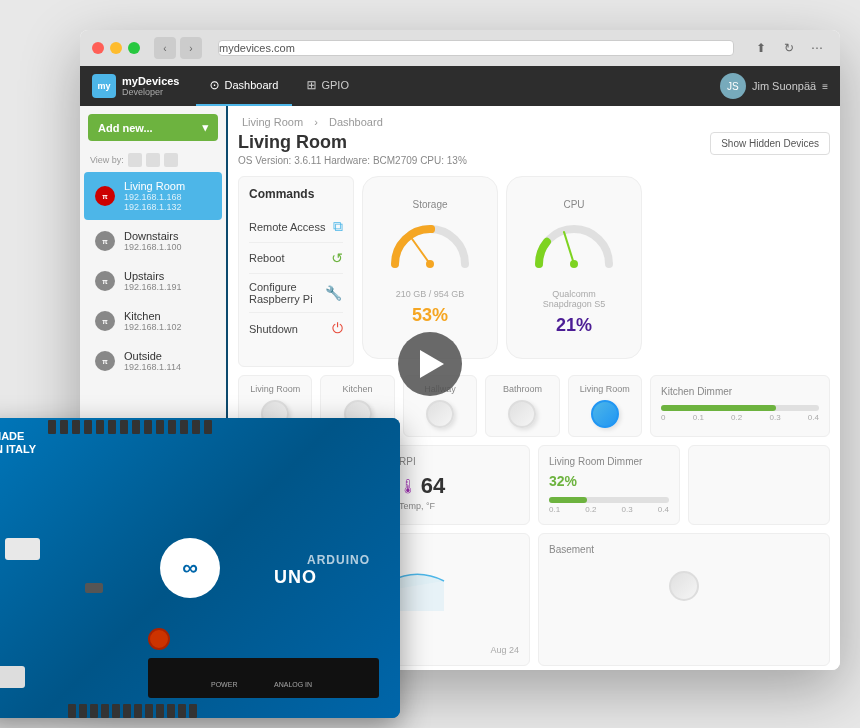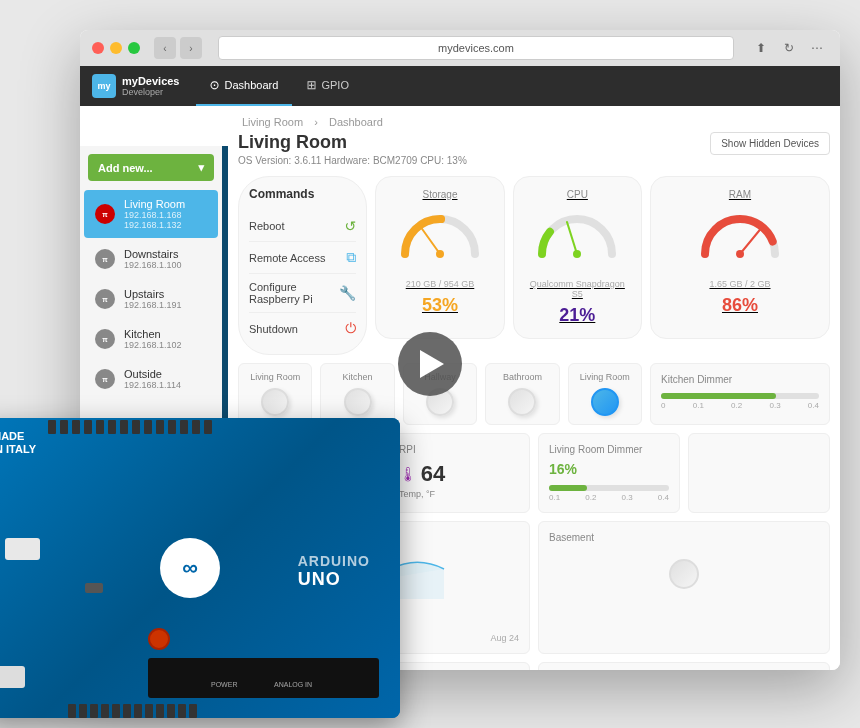--- a/index.html
+++ b/index.html
@@ -50,22 +50,22 @@
       display: flex; gap: 4px; margin-left: 8px;
     }
     .nav-btn {
       width: 22px; height: 22px; border-radius: 4px;
       background: #ccc; display: flex; align-items: center; justify-content: center;
       font-size: 10px; color: #666;
     }
     .address-bar {
       flex: 1; margin: 0 10px;
       background: #fff; border-radius: 4px;
-      height: 24px; display: flex; align-items: center;
-      justify-content: center; font-size: 11px; color: #555;
+      height: 16px; display: flex; align-items: center;
+      justify-content: flex-start; font-size: 11px; color: #555;
       border: 1px solid #ccc;
     }
     .browser-actions { display: flex; gap: 6px; }
     .browser-action-btn {
       width: 22px; height: 22px; display: flex; align-items: center;
       justify-content: center; font-size: 12px; color: #666;
     }
 
     
     .app-container {
@@ -112,24 +112,23 @@
     .content-area {
       display: flex;
       flex: 1;
       overflow: hidden;
     }
 
     
     .sidebar {
       width: 148px;
       background: #f5f5f5;
-      border-right: 6px solid #0c4a6e;
+      border-right: 2px solid #0c4a6e;
       display: flex; flex-direction: column;
       overflow-y: auto;
-      margin-top: 40px;
     }
     .add-new-btn {
       background: #6db33f;
       color: #fff; font-size: 11px; font-weight: 600;
       padding: 7px 10px; margin: 8px;
       border-radius: 4px; display: flex; align-items: center; justify-content: space-between;
       cursor: pointer;
     }
     .view-by {
       display: flex; align-items: center; gap: 4px;
@@ -175,21 +174,21 @@
     .page-title { font-size: 18px; font-weight: 600; color: #333; }
     .page-meta { font-size: 10px; color: #888; margin-top: 2px; }
     .show-hidden-btn {
       background: #fff; border: 1px solid #ddd; color: #555;
       font-size: 10px; padding: 5px 10px; border-radius: 4px; cursor: pointer;
     }
 
     
     .gauge-card {
       background: #f9f9f9; border: 1px solid #eee; border-radius: 16px;
-      padding: 12px; text-align: center; text-decoration: underline;
+      padding: 22px; text-align: center;
     }
     .gauge-label { font-size: 10px; color: #888; margin-bottom: 4px; }
     .gauge-sublabel { font-size: 9px; color: #aaa; margin-bottom: 6px; margin-top: 20px; }
     .gauge-value {
       font-size: 18px; font-weight: 700; margin-top: 4px;
     }
     .gauge-value.yellow { color: #f5a623; }
     .gauge-value.green { color: #4c1d95; }
     .gauge-value.red { color: #e74c3c; }
 
@@ -356,28 +355,39 @@
         <div class="nav-tabs">
           <div class="nav-tab active">
             <span class="nav-tab-icon">⊙</span>
             <span>Dashboard</span>
           </div>
           <div class="nav-tab">
             <span class="nav-tab-icon">⊞</span>
             <span>GPIO</span>
           </div>
         </div>
+        <div class="user-area">
+          <div class="user-avatar">JS</div>
+          <span>Jim Suonpää</span>
+          <span style="font-size:10px;">≡</span>
+        </div>
       </div>
 
       <div class="content-area">
 
         <div class="sidebar">
           <div class="add-new-btn">
             <span>Add new...</span>
             <span>▾</span>
+          </div>
+          <div class="view-by">
+            <span>View by:</span>
+            <div class="view-icon"></div>
+            <div class="view-icon"></div>
+            <div class="view-icon"></div>
           </div>
 
           <div class="device-item active">
             <div class="device-icon">
               <div class="rpi-icon">π</div>
             </div>
             <div class="device-info">
               <div class="device-name">Living Room</div>
               <div class="device-ip">192.168.1.168</div>
               <div class="device-ip">192.168.1.132</div>
@@ -461,42 +471,31 @@
               <svg class="gauge-svg" width="90" height="55" viewBox="0 0 90 55">
                 <path d="M 10 50 A 35 35 0 0 1 80 50" fill="none" stroke="#e0e0e0" stroke-width="8" stroke-linecap="round"></path>
                 <path d="M 10 50 A 35 35 0 0 1 80 50" fill="none" stroke="#7ed321" stroke-width="8" stroke-linecap="round" stroke-dasharray="110" stroke-dashoffset="86"></path>
                 <line x1="45" y1="50" x2="35" y2="18" stroke="#7ed321" stroke-width="2" stroke-linecap="round"></line>
                 <circle cx="45" cy="50" r="4" fill="#7ed321"></circle>
               </svg>
               <div class="gauge-sublabel">Qualcomm Snapdragon S5</div>
               <div class="gauge-value green">21%</div>
             </div>
 
-            <div class="gauge-card">
-              <div class="gauge-label">RAM</div>
-              <svg class="gauge-svg" width="90" height="55" viewBox="0 0 90 55">
-                <path d="M 10 50 A 35 35 0 0 1 80 50" fill="none" stroke="#e0e0e0" stroke-width="8" stroke-linecap="round"></path>
-                <path d="M 10 50 A 35 35 0 0 1 80 50" fill="none" stroke="#e74c3c" stroke-width="8" stroke-linecap="round" stroke-dasharray="110" stroke-dashoffset="13"></path>
-                <line x1="45" y1="50" x2="68" y2="22" stroke="#e74c3c" stroke-width="2" stroke-linecap="round"></line>
-                <circle cx="45" cy="50" r="4" fill="#e74c3c"></circle>
-              </svg>
-              <div class="gauge-sublabel">1.65 GB / 2 GB</div>
-              <div class="gauge-value red">86%</div>
-            </div>
-
-            <div class="commands-panel" style="grid-row: 1/3; border-radius: 31px;">
+
+            <div class="commands-panel" style="grid-row: 1/3;">
               <div class="commands-title">Commands</div>
 
+              <div class="command-item">
+                <span class="command-name">Remote Access</span>
+                <span class="command-icon blue">⧉</span>
+              </div>
               <div class="command-item">
                 <span class="command-name">Reboot</span>
                 <span class="command-icon green">↺</span>
-              </div>
-              <div class="command-item">
-                <span class="command-name">Remote Access</span>
-                <span class="command-icon blue">⧉</span>
               </div>
               <div class="command-item">
                 <span class="command-name">Configure Raspberry Pi</span>
                 <span class="command-icon orange">🔧</span>
               </div>
               <div class="command-item">
                 <span class="command-name">Shutdown</span>
                 <span class="command-icon red">⏻</span>
               </div>
             </div>
@@ -555,21 +554,21 @@
               <div class="widget-title">RPI</div>
               <div style="display:flex; align-items:center; gap:4px;">
                 <span class="temp-icon">🌡</span>
                 <div class="widget-value">64</div>
               </div>
               <div style="font-size:9px; color:#888; margin-top:2px;">Temp, °F</div>
             </div>
 
             <div class="widget-card">
               <div class="widget-title">Living Room Dimmer</div>
-              <div class="dimmer-pct">16%</div>
+              <div class="dimmer-pct">32%</div>
               <div class="progress-bar-bg" style="margin-top:8px;">
                 <div class="progress-bar-fill" style="width:32%; background:#6db33f;"></div>
               </div>
               <div style="display:flex; justify-content:space-between; font-size:8px; color:#aaa; margin-top:2px;">
                 <span>0.1</span>
                   <span>0.2</span>
                   <span>0.3</span>
                   <span>0.4</span>
               </div>
             </div>
@@ -647,21 +646,21 @@
       <div class="arduino-text-made">
         <span style="white-space:pre;">MADE
 IN ITALY</span>
       </div>
 
       <div class="arduino-logo">
         <span>∞</span>
       </div>
 
       <div class="arduino-uno-text">
-        <div style="font-size:14px; color:rgba(255,255,255,0.7);">ARDUINO</div>
+        <div style="font-size:12px; color:rgba(255,255,255,0.7);margin-left:33px;">ARDUINO</div>
         <span>UNO</span>
       </div>
 
       <div class="arduino-usb"></div>
 
       <div class="arduino-black-comp"></div>
 
       <div style="position:absolute; top:40%; left:6%; width:35px; height:22px; background:#e8e8e8; border-radius:3px;"></div>
 
       <div style="position:absolute; top:55%; left:25%; width:18px; height:10px; background:#555; border-radius:2px;"></div>

